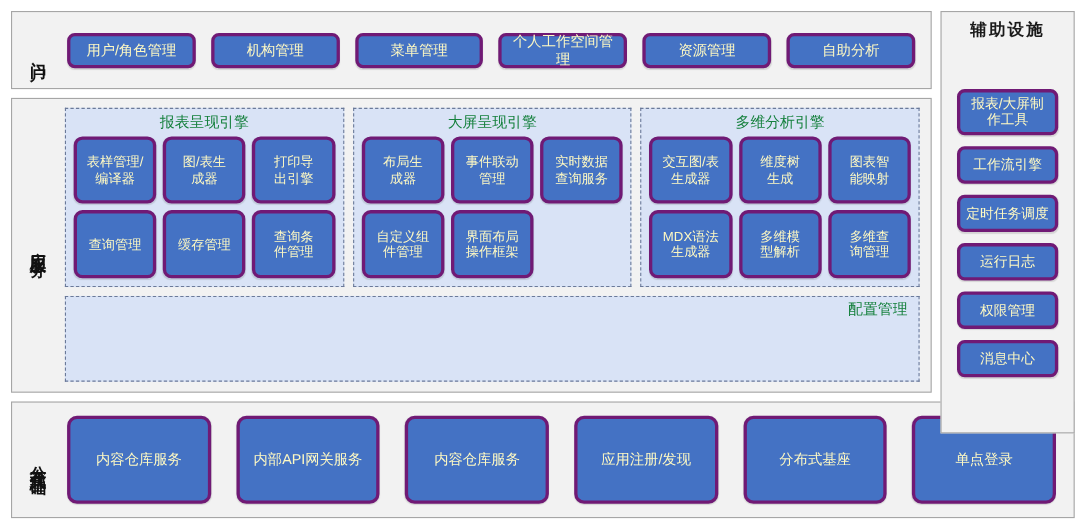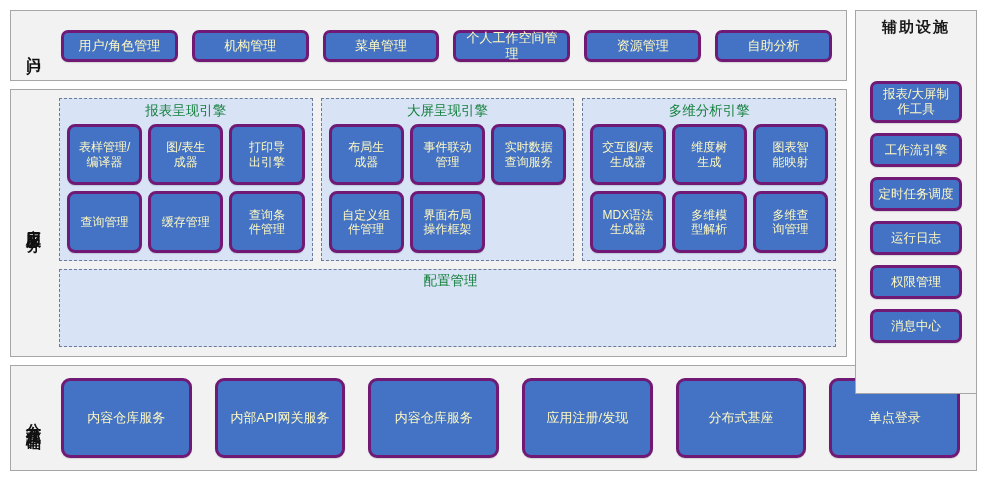--- a/index.html
+++ b/index.html
@@ -189,20 +189,21 @@
   }
   .grid3 .btn {
     font-size: 12px;
     border-radius: 8px;
   }
 
   
   .config {
     flex: 0 0 78px;
     padding: 4px 10px 8px 16px;
+    align-items: flex-end;
   }
   .config-row {
     display: flex;
     gap: 16px;
     flex: 1 1 auto;
     align-items: stretch;
     padding: 0 6px;
   }
   .config-row .btn {
     flex: 1 1 0;

